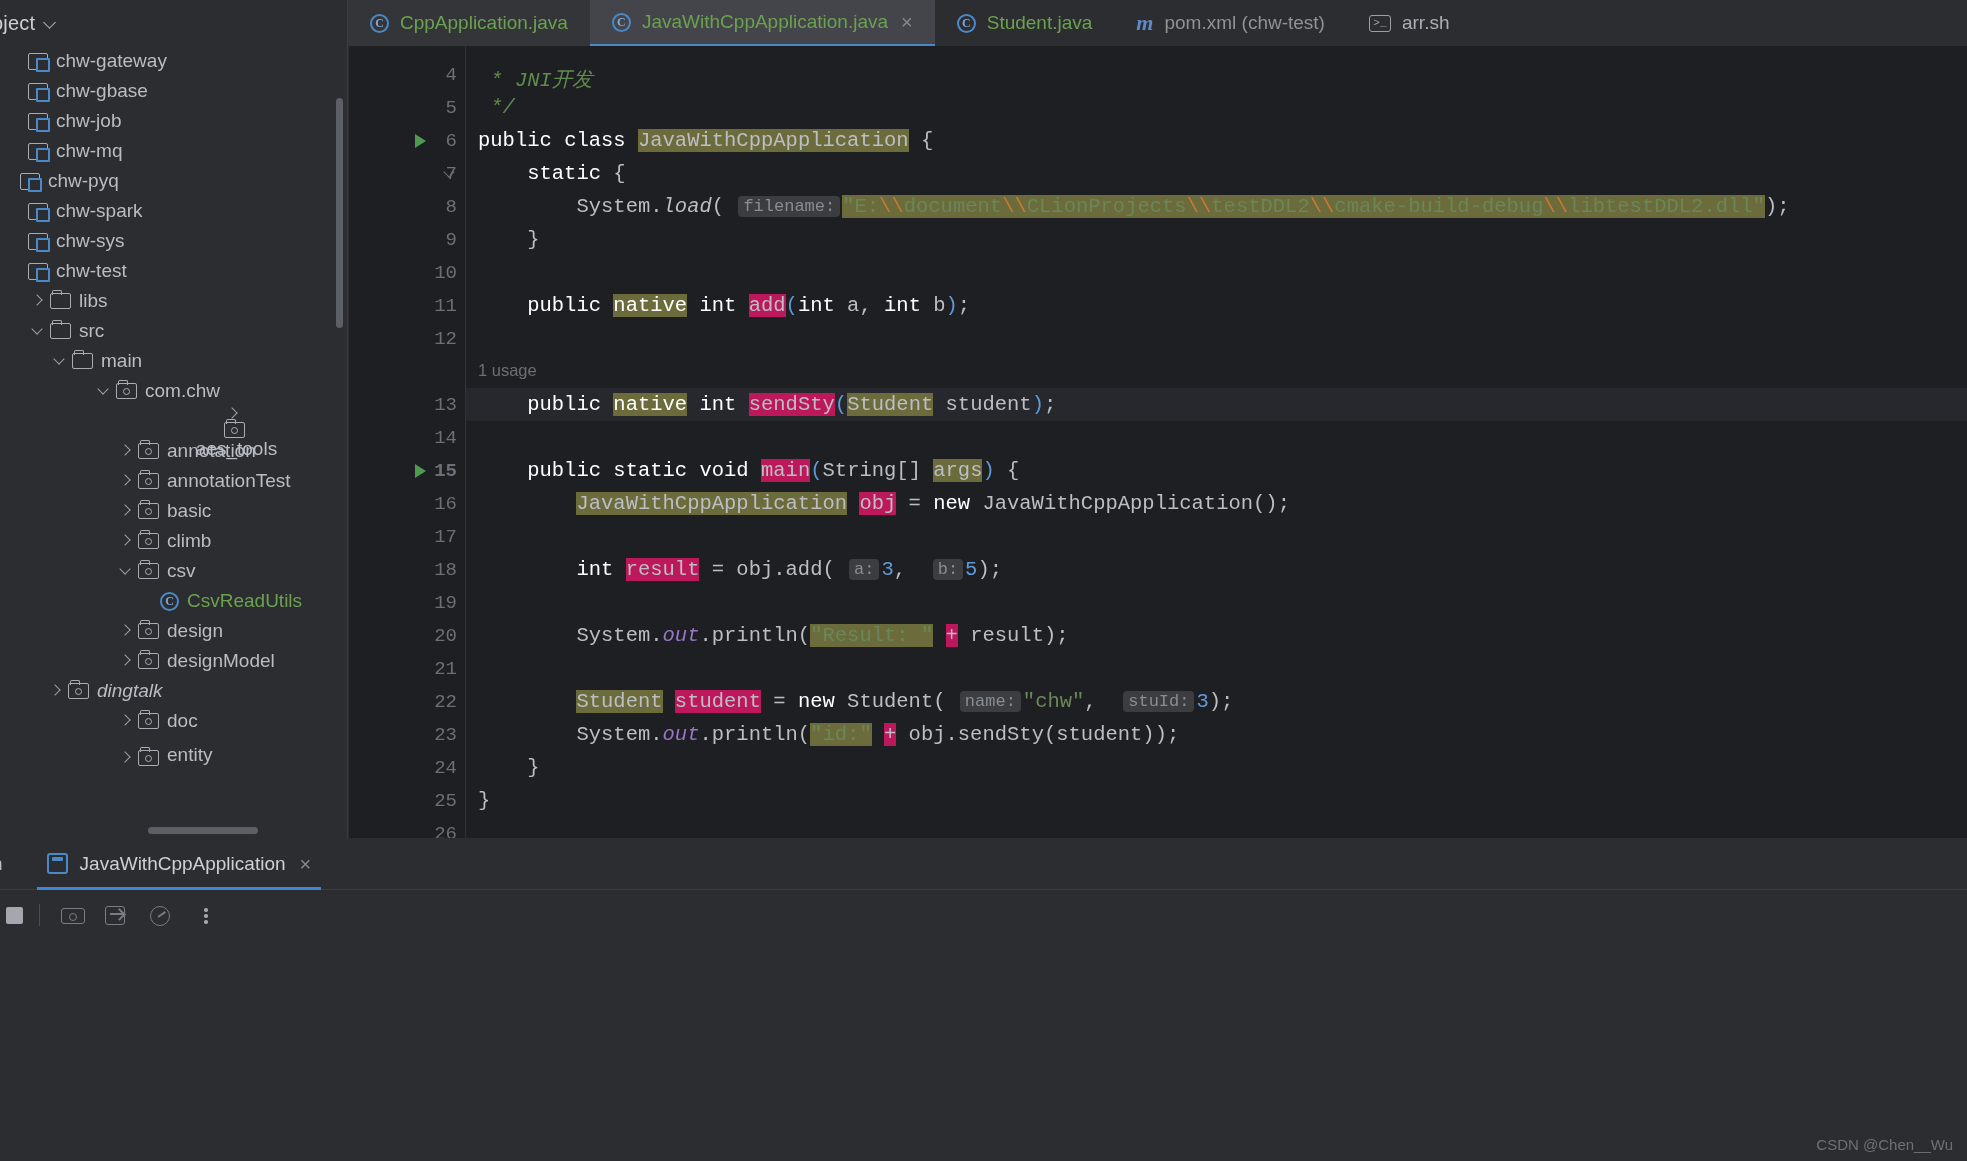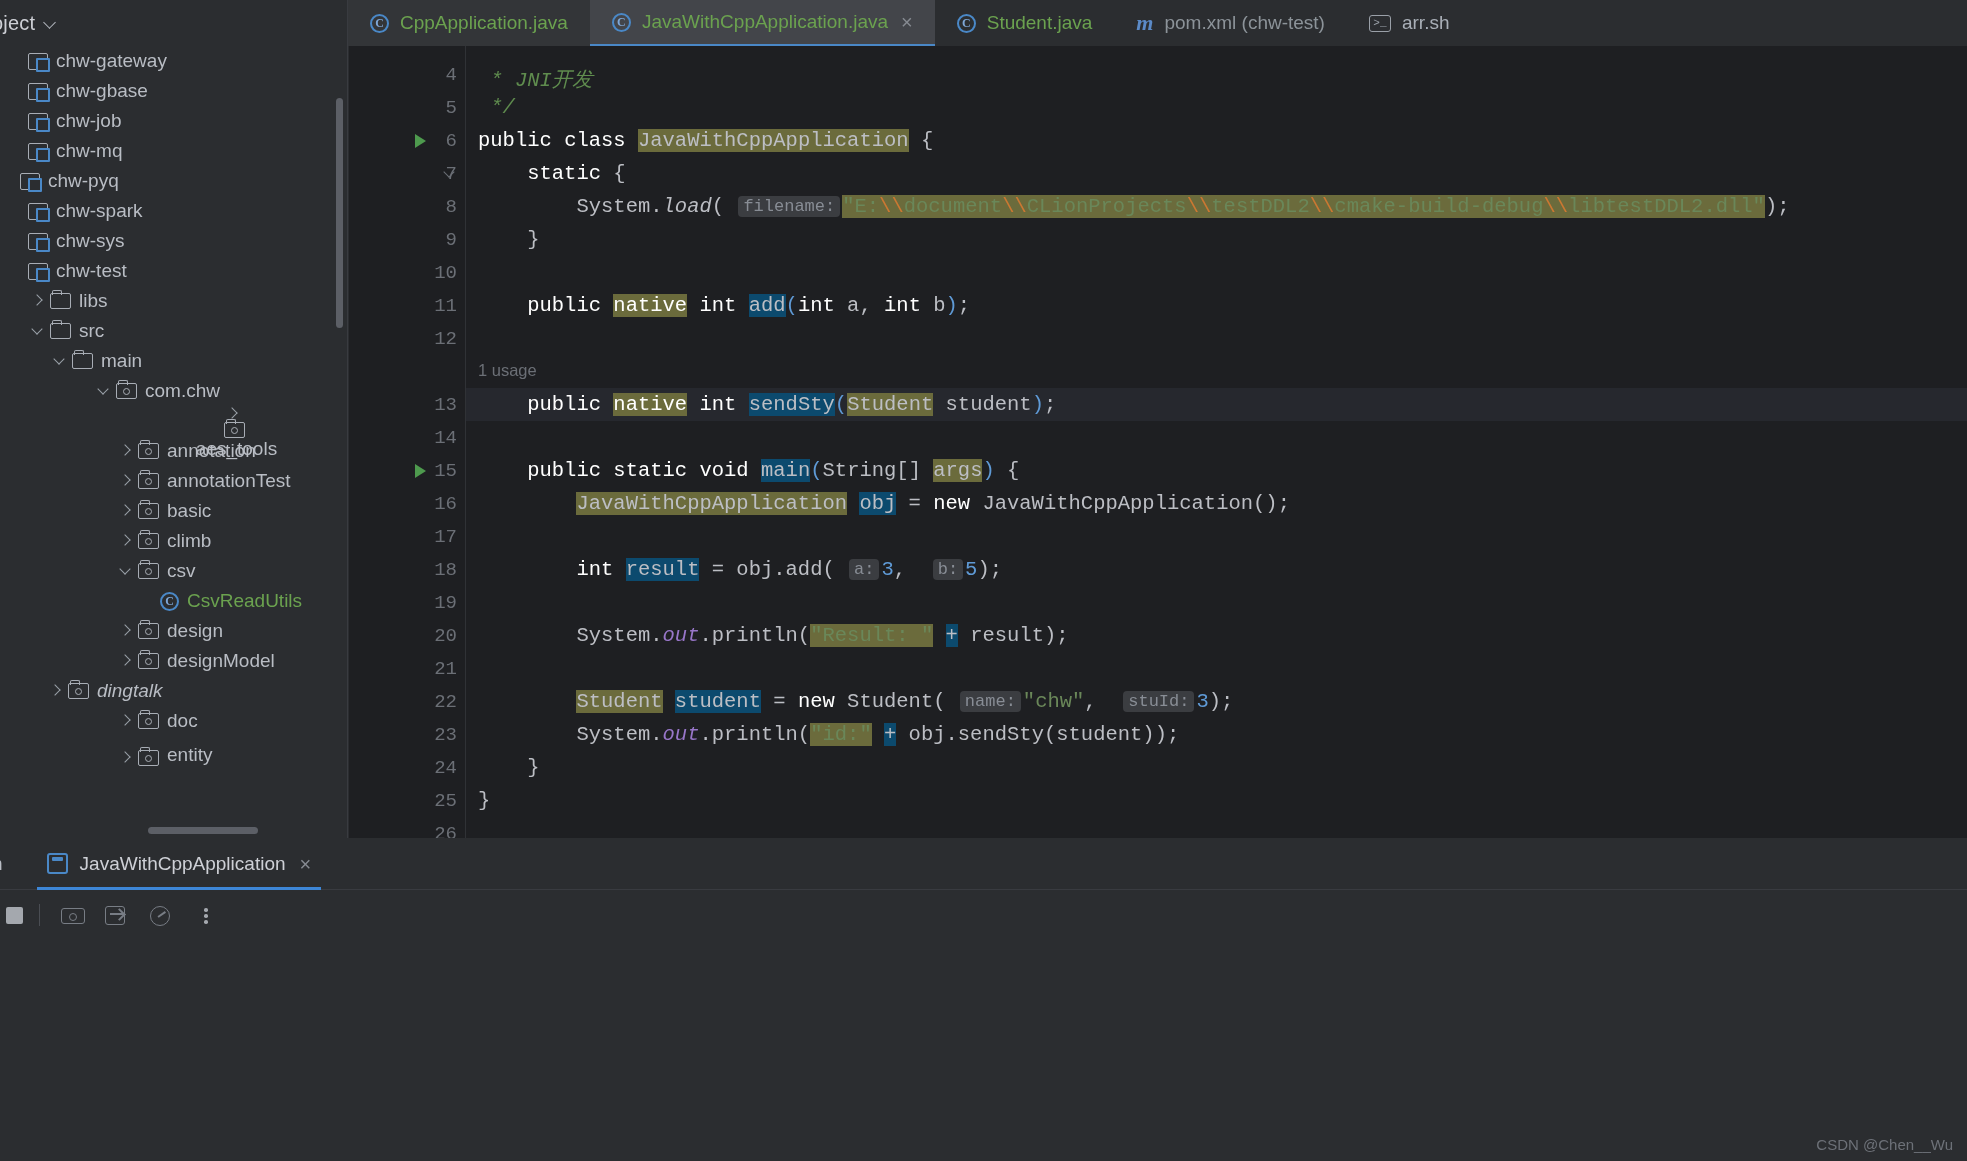--- a/index.html
+++ b/index.html
@@ -208,21 +208,21 @@
   .kw  { color: #ffffff; }
   .str { color: #6a8759; }
   .esc { color: #cc7832; }
   .num { color: #5f9ad6; }
   .cls { color: #bcbec4; }
   .fld { color: #9876c9; font-style: italic; }
   .mth { color: #bcbec4; }
   .mthi{ color: #bcbec4; font-style: italic; }
   .par { color: #5f9ad6; }
   .hl  { background: #6b6b3c; }
-  .hl2 { background: #0c4a6e; }
+  .hl2 { background: #be185d; }
   .hint {
     background: #3b3d41; color: #888d95; border-radius: 4px;
     font-size: 17px; padding: 1px 5px; margin: 0 2px;
   }
   .usage {
     position: absolute; font-size: 16.5px; color: #6b6f76;
     font-family: "Liberation Sans", sans-serif; padding-left: 12px;
   }
 
   
@@ -495,21 +495,21 @@
       <div class="gline" style="top: 45px;">5</div>
       <div class="gline" style="top: 78px;">6</div>
       <div class="gline" style="top: 111px;">7</div>
       <div class="gline" style="top: 144px;">8</div>
       <div class="gline" style="top: 177px;">9</div>
       <div class="gline" style="top: 210px;">10</div>
       <div class="gline" style="top: 243px;">11</div>
       <div class="gline" style="top: 276px;">12</div>
       <div class="gline" style="top: 342px;">13</div>
       <div class="gline" style="top: 375px;">14</div>
-      <div class="gline" style="top: 408px;">15</div>
+      <div class="gline" style="top: 408px; font-weight: bold;">15</div>
       <div class="gline" style="top: 441px;">16</div>
       <div class="gline" style="top: 474px;">17</div>
       <div class="gline" style="top: 507px;">18</div>
       <div class="gline" style="top: 540px;">19</div>
       <div class="gline" style="top: 573px;">20</div>
       <div class="gline" style="top: 606px;">21</div>
       <div class="gline" style="top: 639px;">22</div>
       <div class="gline" style="top: 672px;">23</div>
       <div class="gline" style="top: 705px;">24</div>
       <div class="gline" style="top: 738px;">25</div>

